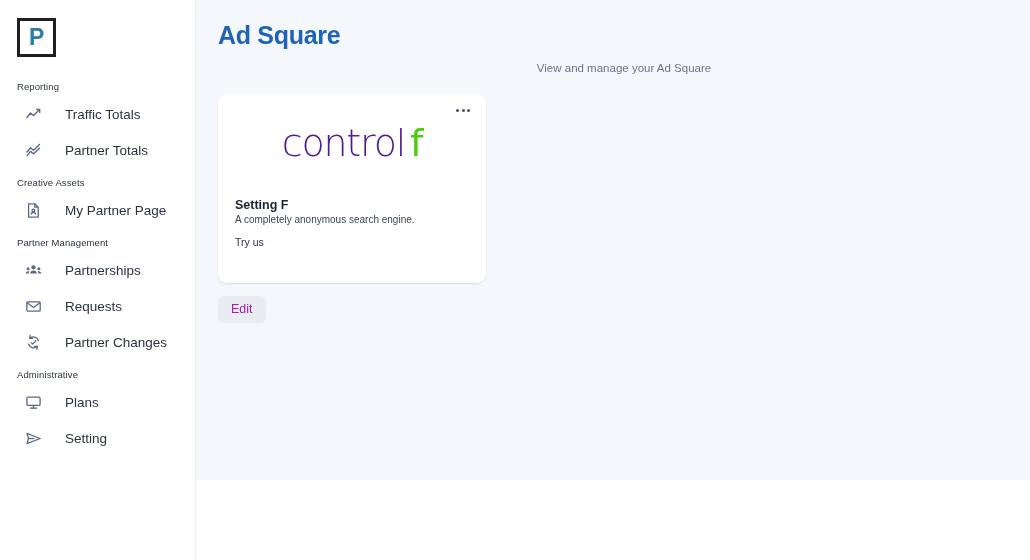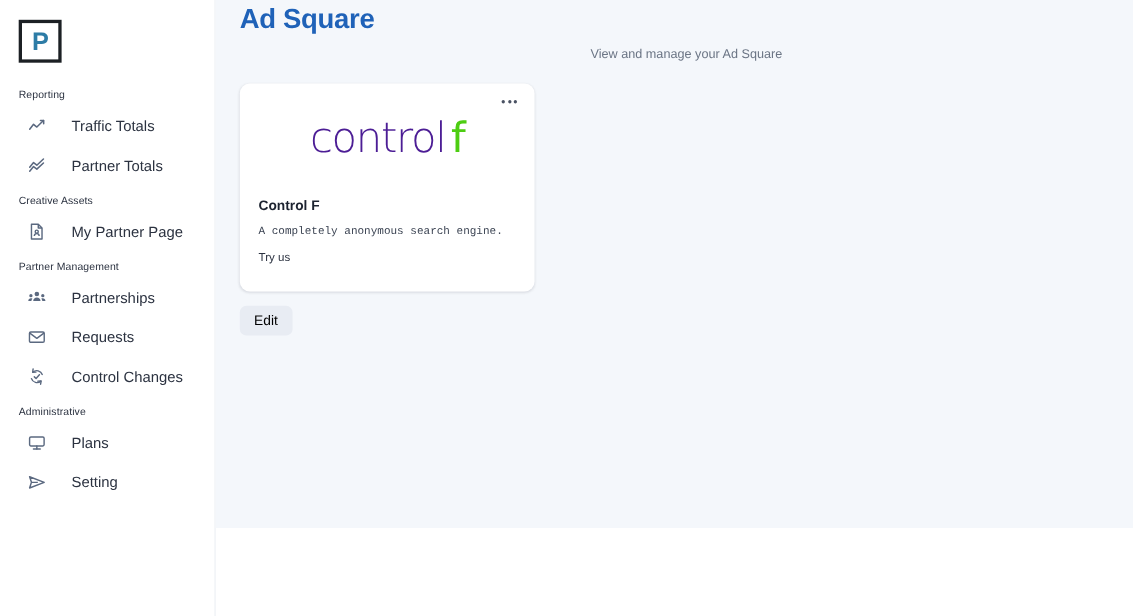--- a/index.html
+++ b/index.html
@@ -63,21 +63,21 @@
     flex: 0 0 17px;
     color: #5b6980;
   }
   .nav-icon svg { display: block; }
 
   
   .main {
     flex: 1 1 auto;
     background: #f4f7fb;
     height: 480px;
-    padding: 4px 0 0 22px;
+    padding: 22px 0 0 22px;
     position: relative;
   }
   .page-title {
     font-size: 25px;
     font-weight: bold;
     color: #1f62b8;
     letter-spacing: -0.3px;
     line-height: 1.1;
   }
   .page-subtitle {
@@ -127,42 +127,41 @@
     font-weight: 400;
     margin-left: 5px;
   }
   .card-body { padding: 12px 17px 0 17px; }
   .card-title {
     font-size: 12.5px;
     font-weight: bold;
     color: #1c2330;
   }
   .card-desc {
-    margin-top: 12px;
+    margin-top: 2px;
     font-size: 10px;
     color: #3c4453;
-    font-family: Liberation Mono, monospace;
   }
   .card-link {
     margin-top: 11px;
     font-size: 10.5px;
     color: #2b3240;
     cursor: pointer;
   }
 
   .edit-button {
     margin-top: 13px;
     display: inline-flex;
     align-items: center; justify-content: center;
     height: 27px;
     padding: 0 13px;
     border: none;
     border-radius: 6px;
     background: #e8ecf3;
-    color: #000000;
+    color: #a21caf;
     font-family: "Liberation Sans", sans-serif;
     font-size: 12.5px;
     cursor: pointer;
   }
 </style>
 </head>
 <body>
 
 <div class="app">
 
@@ -247,21 +246,21 @@
         <div class="nav-item">
           <span class="nav-icon">
             <svg width="17" height="17" viewBox="0 0 17 17" fill="none" stroke="#5b6980" stroke-width="1.3" stroke-linecap="round" stroke-linejoin="round">
               <path d="M13.4,6.4 a5.3,5.3 0 0 0 -8.4,-2.2"></path>
               <polyline points="5.1,1.4 4.7,4.4 7.7,4.3"></polyline>
               <path d="M3.6,10.2 a5.3,5.3 0 0 0 8.5,2.3"></path>
               <polyline points="11.9,15.3 12.4,12.4 9.4,12.5"></polyline>
               <polyline points="6.2,8.6 7.8,10.1 10.8,6.6"></polyline>
             </svg>
           </span>
-          <span class="nav-label">Control Changes</span>
+          <span class="nav-label">Partner Changes</span>
         </div>
       </div>
 
       <div class="nav-section">
         <div class="nav-section-title">Administrative</div>
 
         <div class="nav-item">
           <span class="nav-icon">
             <svg width="17" height="17" viewBox="0 0 17 17" fill="none" stroke="#5b6980" stroke-width="1.3" stroke-linejoin="round" stroke-linecap="round">
               <rect x="1.9" y="3.2" width="13.2" height="8.2" rx="1.2"></rect>
@@ -296,21 +295,21 @@
         <i></i>
         <i></i>
       </div>
 
       <div class="card-logo">
         <span class="card-logo-text">control</span>
           <span class="card-logo-text card-logo-accent">f</span>
       </div>
 
       <div class="card-body">
-        <div class="card-title">Control F</div>
+        <div class="card-title">Setting F</div>
         <div class="card-desc">A completely anonymous search engine.</div>
         <div class="card-link">Try us</div>
       </div>
     </div>
 
     <button class="edit-button">Edit</button>
   </main>
 
 </div>
 

